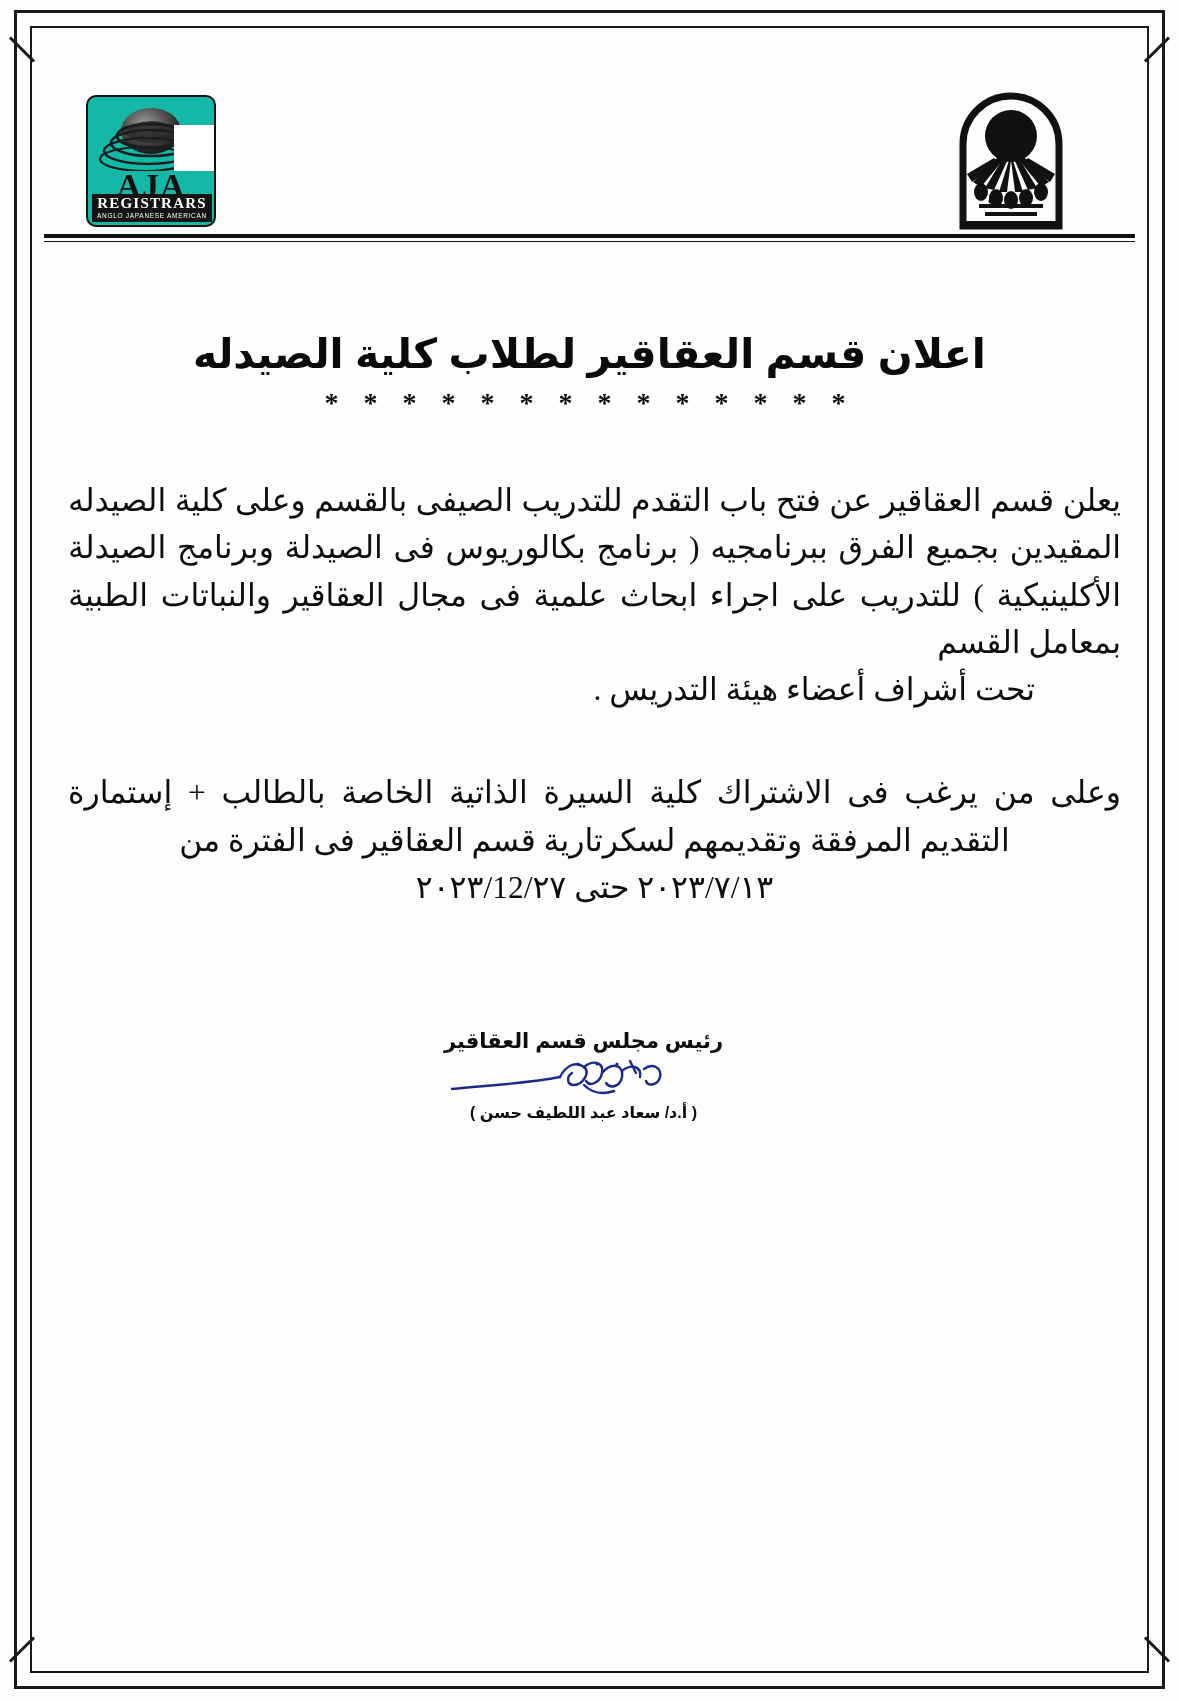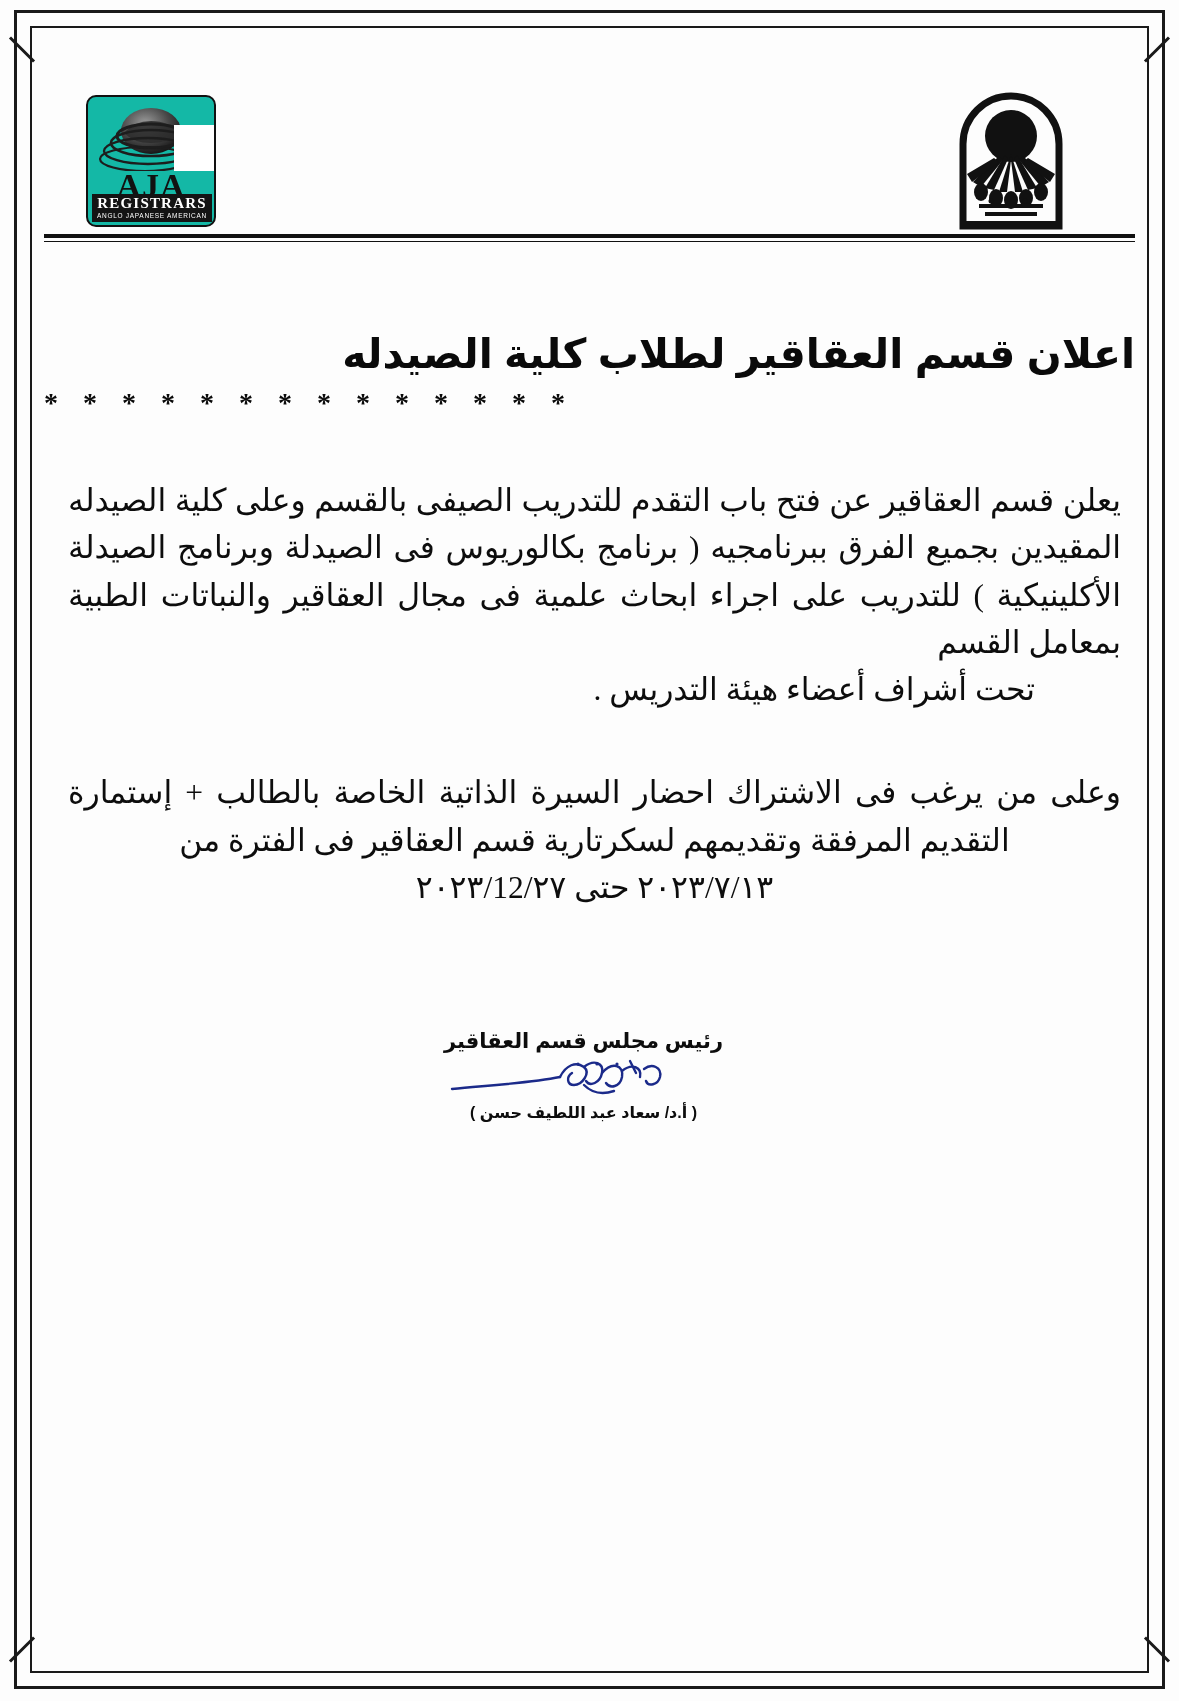--- a/index.html
+++ b/index.html
@@ -150,20 +150,21 @@
     content: "";
     position: absolute;
     left: 0; right: 0;
     top: 4px;
     border-top: 1px solid #111;
   }
 
   
   .title-block {
     margin-top: 92px;
+    text-align: center;
   }
   .main-title {
     font-family: "Liberation Sans", "DejaVu Sans", sans-serif;
     font-size: 41px;
     font-weight: bold;
     color: #0a0a0a;
     letter-spacing: 0px;
     line-height: 1.2;
   }
   .asterisks {
@@ -331,21 +332,21 @@
     </div>
 
     <div class="body-block">
 
       <p class="para p1">
         <span>يعلن قسم العقاقير عن فتح باب التقدم للتدريب الصيفى بالقسم وعلى كلية الصيدله المقيدين بجميع الفرق ببرنامجيه ( برنامج بكالوريوس فى الصيدلة وبرنامج الصيدلة الأكلينيكية ) للتدريب على اجراء ابحاث علمية فى مجال العقاقير والنباتات الطبية بمعامل القسم</span>
         <span class="tail">تحت أشراف أعضاء هيئة التدريس .</span>
       </p>
 
       <p class="para p2">
-        <span>وعلى من يرغب فى الاشتراك احضار السيرة الذاتية الخاصة بالطالب + إستمارة التقديم المرفقة وتقديمهم لسكرتارية قسم العقاقير فى الفترة من</span>
+        <span>وعلى من يرغب فى الاشتراك كلية السيرة الذاتية الخاصة بالطالب + إستمارة التقديم المرفقة وتقديمهم لسكرتارية قسم العقاقير فى الفترة من</span>
         <span class="tail">٢٠٢٣/٧/١٣ حتى ٢٠٢٣/12/٢٧</span>
       </p>
     </div>
 
     <div class="sign-block">
       <div class="sign-inner">
         <div class="sign-title">رئيس مجلس قسم العقاقير</div>
         <div class="sign-scribble">
           <svg width="300" height="52" viewBox="0 0 300 52">
             <g fill="none" stroke="#1b2a8a" stroke-width="2.4" stroke-linecap="round">

